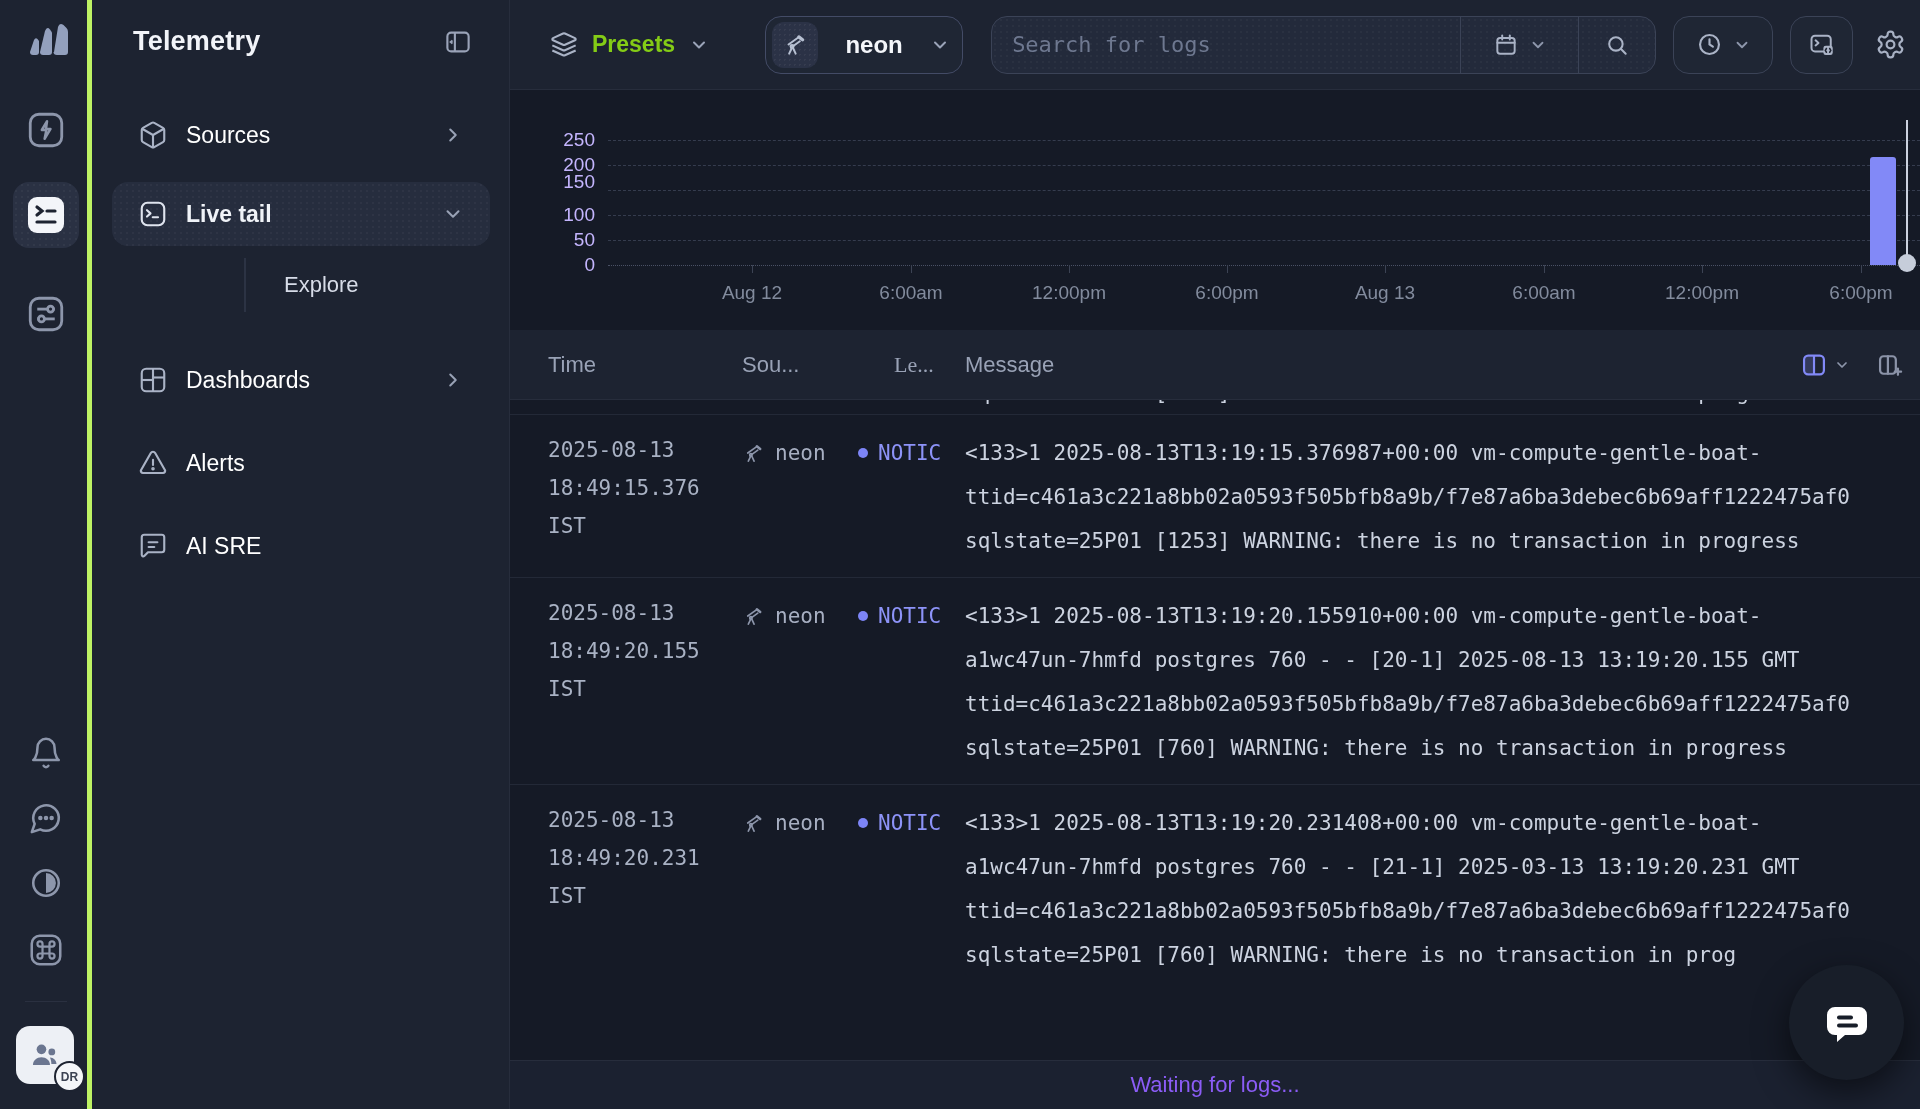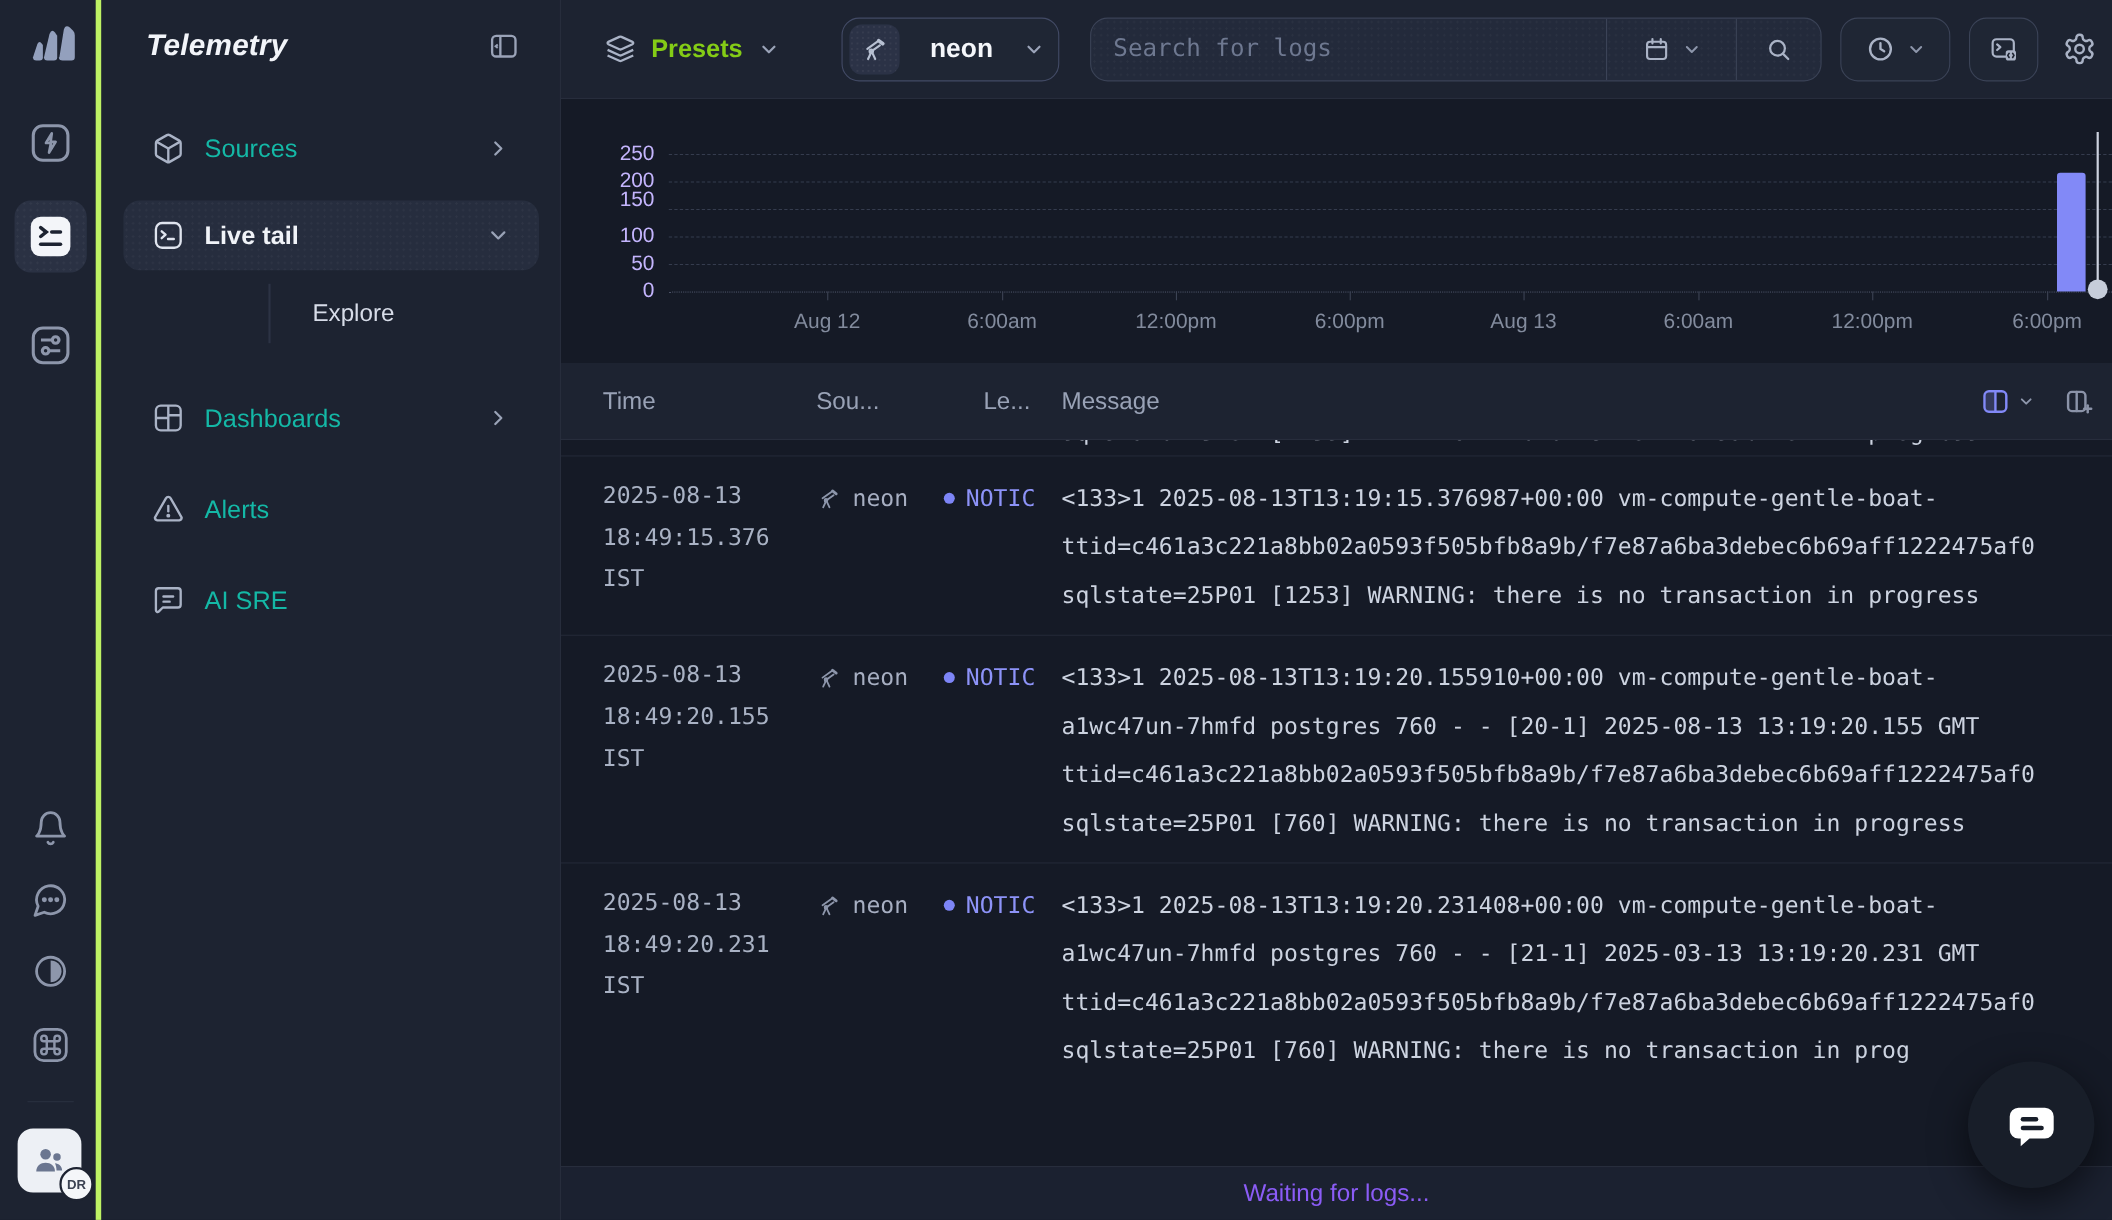--- a/index.html
+++ b/index.html
@@ -32,24 +32,24 @@
     position:absolute; left:54px; top:1061px; width:31px; height:31px; border-radius:50%;
     background:#f4f6f9; color:#3c4353; font-size:12px; font-weight:700;
     display:flex; align-items:center; justify-content:center; border:2px solid #1d2331;
   }
 
   
   #sidebar {
     position:absolute; left:92px; top:0; width:418px; height:1109px;
     background:#1d2331; border-right:1px solid #272d3c; z-index:4;
   }
-  .sb-head { position:absolute; left:41px; top:26px; width:340px; display:flex; align-items:center; justify-content:space-between;font-style:italic; }
+  .sb-head { position:absolute; left:41px; top:26px; width:340px; display:flex; align-items:center; justify-content:space-between; }
   .sb-title { font-size:27px; font-weight:700; color:#f2f4f9; letter-spacing:.2px; }
   .sb-collapse { color:#9aa3b8; cursor:pointer; }
-  .sb-item { position:absolute; left:20px; width:378px; height:64px; display:flex; align-items:center; padding:0 26px; color:#14b8a6; cursor:pointer; border-radius:16px; }
+  .sb-item { position:absolute; left:20px; width:378px; height:64px; display:flex; align-items:center; padding:0 26px; color:#ffffff; cursor:pointer; border-radius:16px; }
   .sb-item .sb-ic { width:30px; height:30px; margin-right:18px; color:#aab3c6; flex:0 0 auto; }
   .sb-item .sb-label { font-size:23px; font-weight:500; flex:1; }
   .sb-item .sb-chev { color:#99a2b6; }
   .sb-item.active {
     background:#262d3e; color:#f0f3f8;
     background-image:radial-gradient(rgba(255,255,255,.035) 1px, transparent 1px); background-size:6px 6px;
   }
   .sb-item.active .sb-label { font-weight:600; }
   .sb-sub { position:absolute; left:152px; display:flex; align-items:center; height:52px; cursor:pointer; }
   .sb-sub-line { position:absolute; left:152px; top:258px; width:2px; height:54px; background:#2c3344; }
@@ -85,21 +85,21 @@
   .gridline { position:absolute; left:98px; right:0; height:0; border-top:1px dashed #353c4e; }
   .gridline.zero { border-top:1px dotted #4a5165; }
   .xtickmark { position:absolute; width:1px; height:8px; top:175px; background:#3c4354; }
   .xtick { position:absolute; top:192px; font-size:19px; color:#828b9d; transform:translateX(-50%); white-space:nowrap; }
   .bar { position:absolute; left:1360px; top:67px; width:26px; height:108px; background:#8289f7; border-radius:3px 3px 0 0; }
   .scrub-line { position:absolute; left:1396px; top:30px; width:2px; height:142px; background:#ccd2df; }
   .scrub-dot { position:absolute; left:1388px; top:164px; width:18px; height:18px; border-radius:50%; background:#c6cdda; }
 
   
   #thead { height:70px; flex:0 0 auto; background:#1d2331; border-bottom:1px solid #272d3c; display:flex; align-items:center; padding-left:38px; position:relative; font-size:22px; color:#99a2b6; }
-  .col-time { width:194px; } .col-source { width:134px; } .col-level { width:89px; } .col-msg { flex:1; }
+  .col-time { width:194px; } .col-source { width:134px; } .col-level { width:89px;font-family:Liberation Serif, serif; } .col-msg { flex:1; }
   .thead-tools { position:absolute; right:16px; top:0; height:70px; display:flex; align-items:center; gap:26px; }
   .tool-cols { display:flex; align-items:center; gap:6px; color:#8289f7; cursor:pointer; }
   .tool-add { color:#8b93a8; cursor:pointer; display:flex; }
 
   
   #rows { flex:1 1 auto; position:relative; overflow:hidden; background:#151a26; }
   .partial-row { height:15px; overflow:hidden; position:relative; border-bottom:1px solid #232937; }
   .partial-row .pl { position:absolute; left:455px; top:-29px; }
   .log-row { display:flex; padding:16px 0 14px 38px; border-bottom:1px solid #232937; align-items:flex-start; }
   .cell-time { width:194px; font-size:21px; line-height:38px; color:#a9b2c4; }

